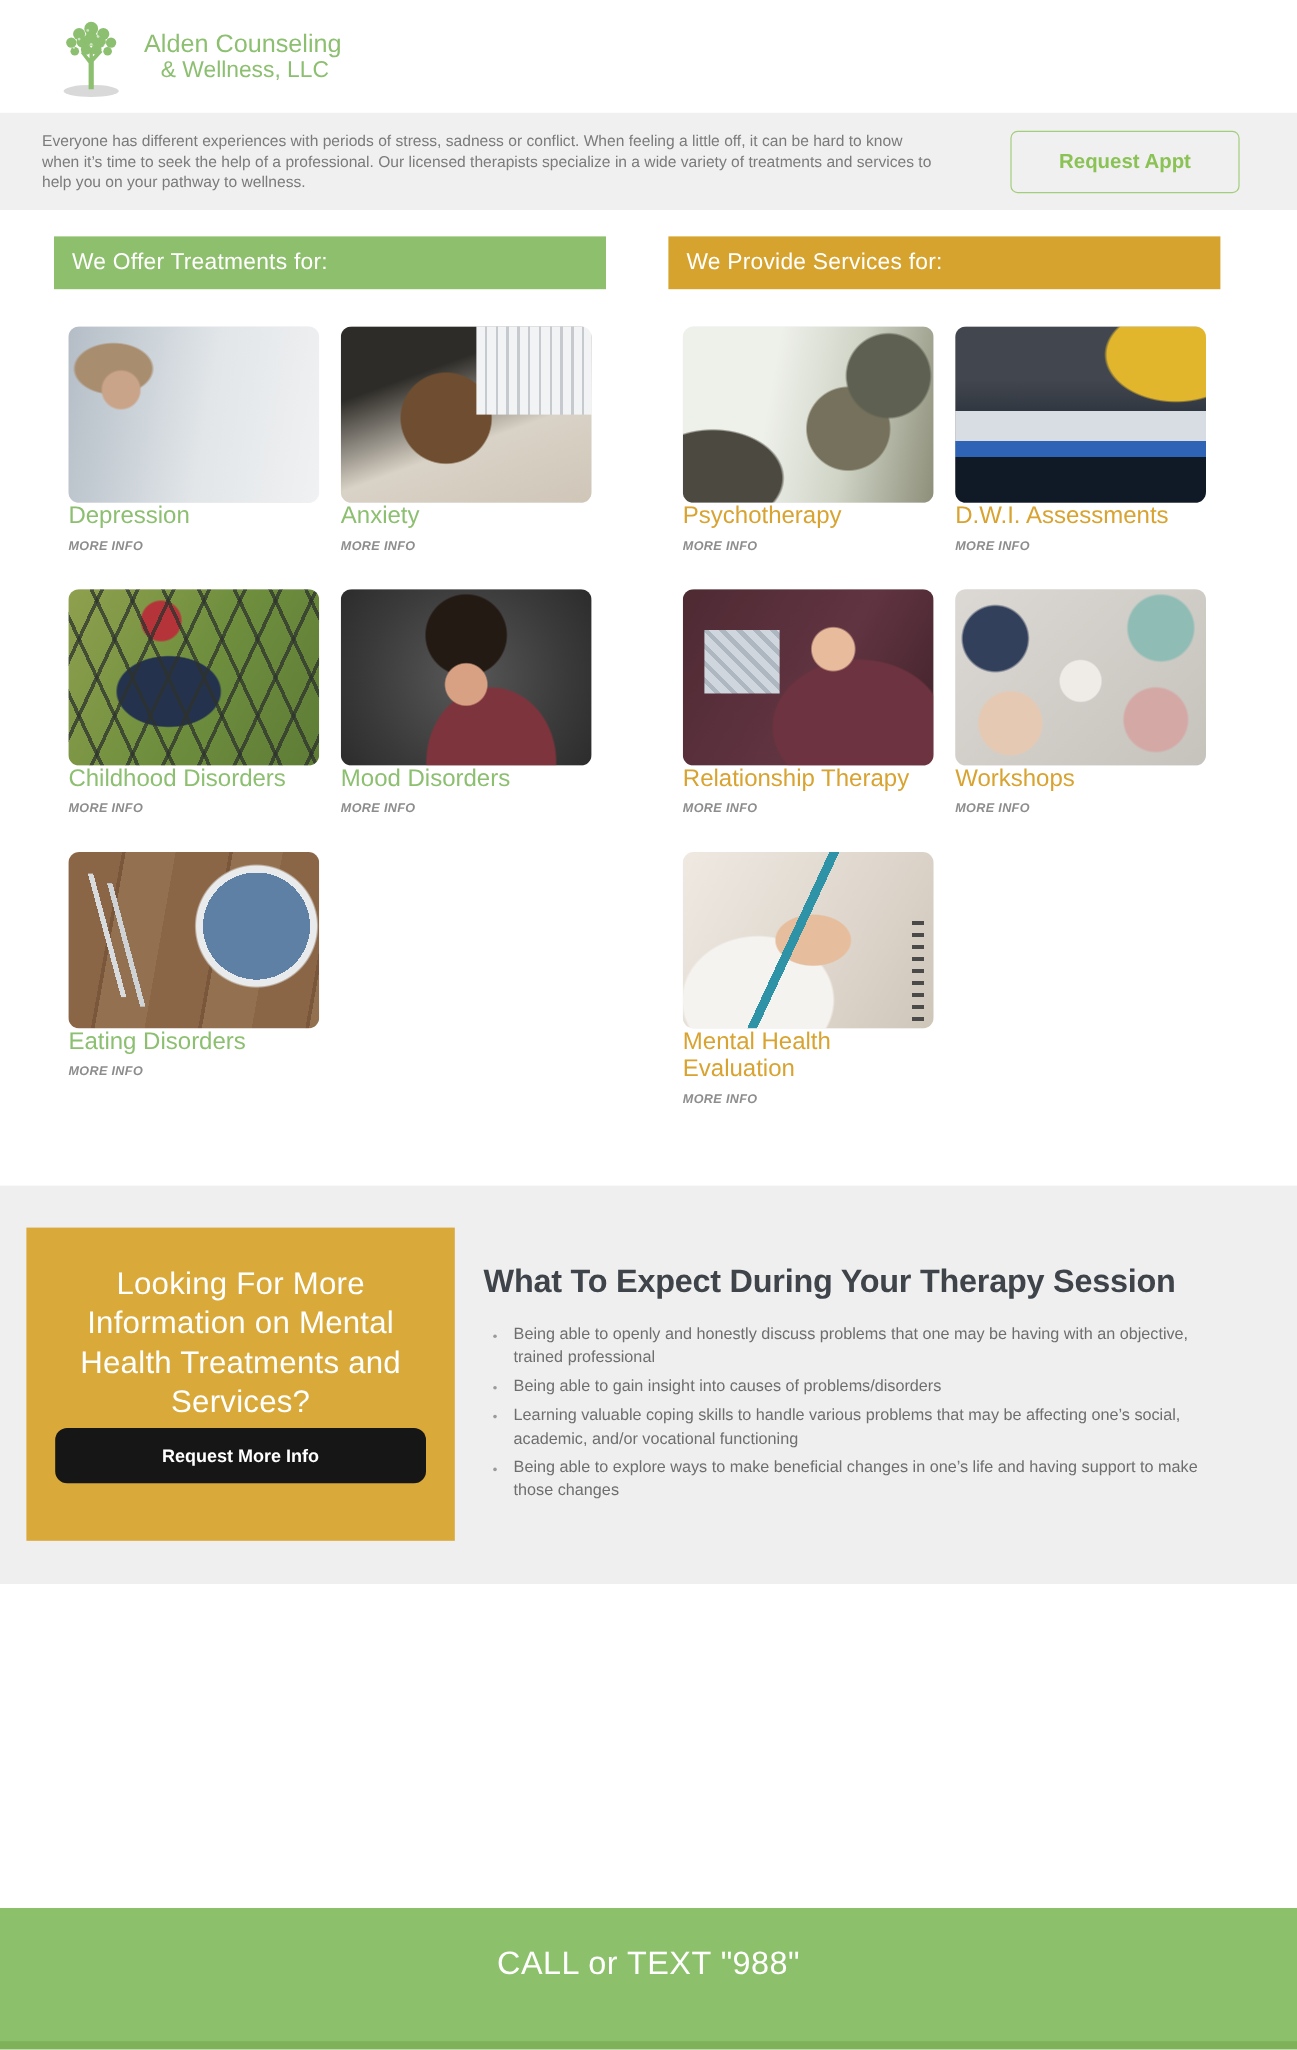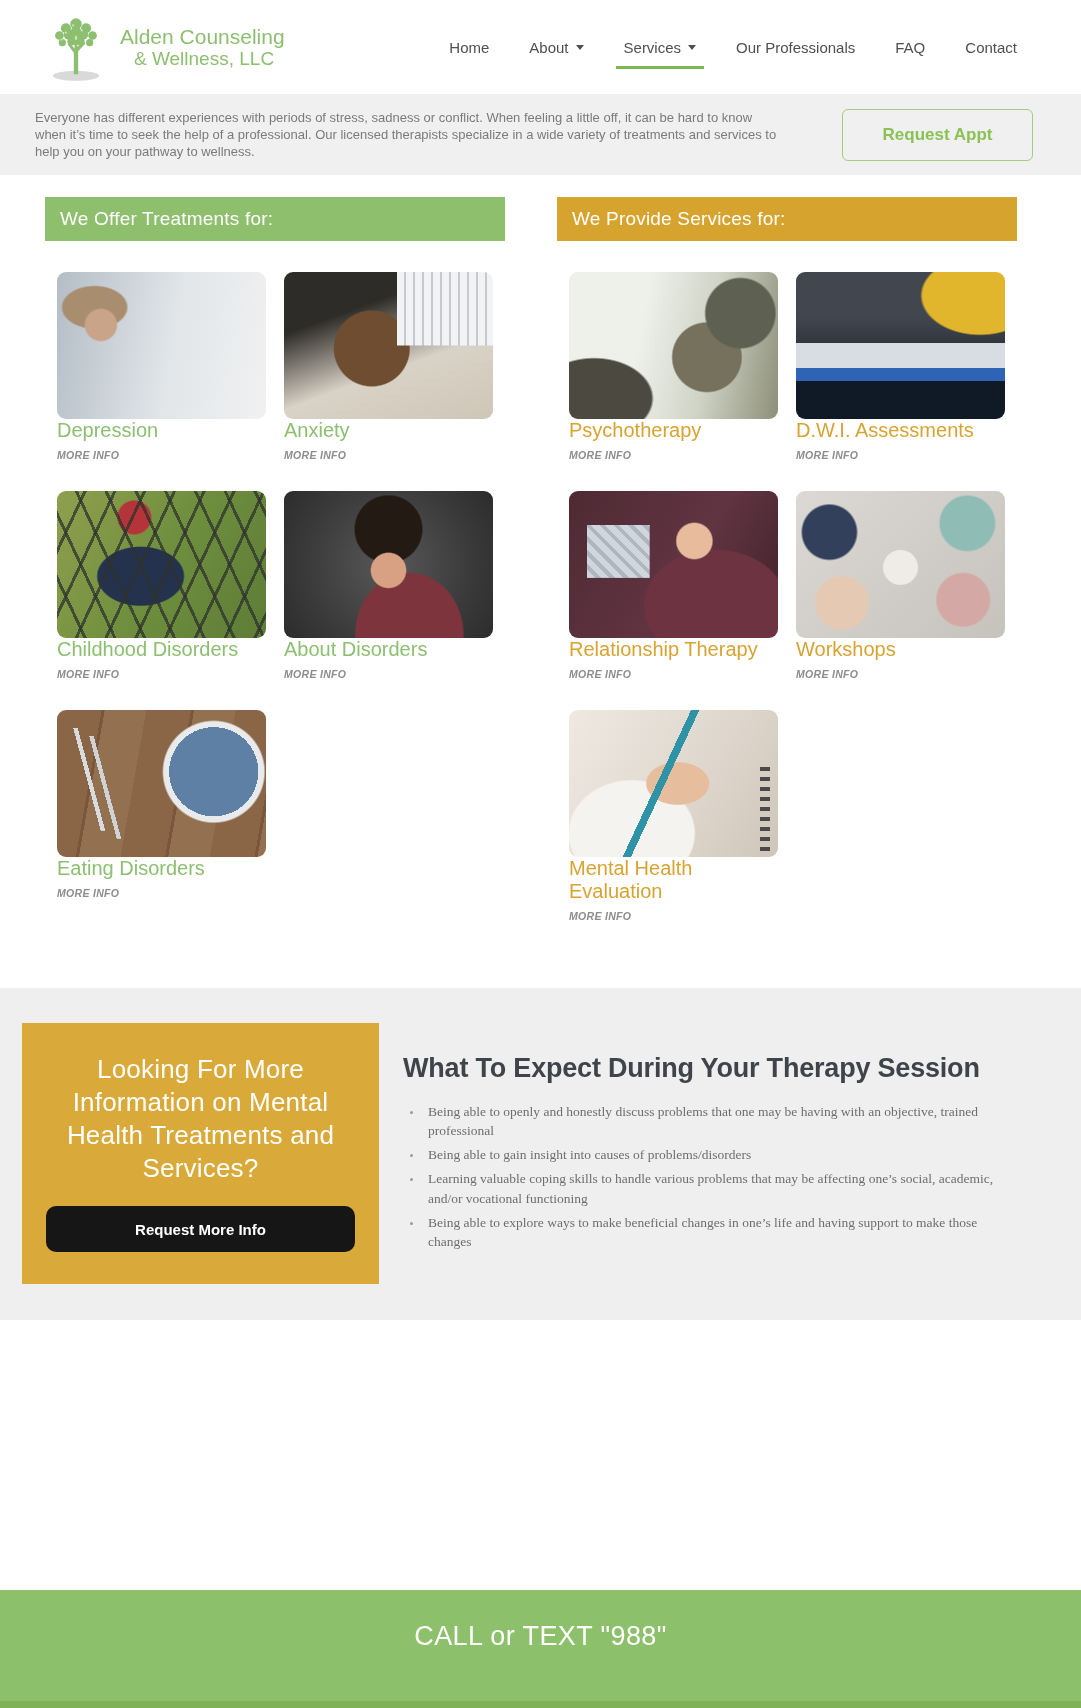--- a/index.html
+++ b/index.html
@@ -141,31 +141,31 @@
     height:332px; background:#efefef;
     display:flex; align-items:flex-start;
     padding:35px 0 0 22px; overflow:hidden;
   }
   .cta-box {
     width:357px; height:261px; background:#d9a93a;
     text-align:center; padding:30px 24px 0;
   }
   .cta-heading { color:#fff; font-size:26px; line-height:1.27; letter-spacing:.2px; }
   .cta-btn {
-    margin-top:21px; width:100%; height:46px;
+    margin-top:5px; width:100%; height:46px;
     background:#161616; color:#fff; border:none; border-radius:10px;
     font-size:15px; font-weight:700; cursor:pointer;
     font-family:"Liberation Sans", sans-serif;
   }
   .expect { margin-left:24px; width:610px; padding-top:30px; }
   .expect-heading { font-size:27px; color:#3f444b; letter-spacing:-.2px; }
   .expect ul { margin:18px 0 0 20px; list-style:disc; }
   .expect li {
     font-size:13.5px; color:#6e6e6e; line-height:1.42;
-    padding-left:5px; margin-bottom:5px;font-family:Liberation Serif, serif;
+    padding-left:5px; margin-bottom:5px;
   }
   .expect li::marker { color:#9a9a9a; font-size:10px; }
 
   .white-gap { height:270px; background:#fff; }
 
   
   .footer {
     height:118px; background:#8cc06a; color:#fff; text-align:center;
     padding-top:23px; position:relative;
   }
@@ -202,42 +202,20 @@
         <circle cx="66" cy="37" r="1.4"></circle>
           <circle cx="50" cy="36" r="1.6"></circle>
           <circle cx="30" cy="40" r="1.3"></circle>
       </g>
     </svg>
     <div class="logo-text">
       <span>Alden Counseling</span>
       <span class="l2">&amp; Wellness, LLC</span>
     </div>
   </div>
-  <div class="nav">
-    <a class="nav-item">
-        <span>Home</span>
-      </a>
-    <a class="nav-item">
-        <span>About</span>
-        <span class="chev"></span>
-      </a>
-    <a class="nav-item active">
-        <span>Services</span>
-        <span class="chev"></span>
-      </a>
-    <a class="nav-item">
-        <span>Our Professionals</span>
-      </a>
-    <a class="nav-item">
-        <span>FAQ</span>
-      </a>
-    <a class="nav-item">
-        <span>Contact</span>
-      </a>
-  </div>
 </div>
 
 <div class="banner">
   <p class="banner-text">Everyone has different experiences with periods of stress, sadness or conflict. When feeling a little off, it can be hard to know when it’s time to seek the help of a professional. Our licensed therapists specialize in a wide variety of treatments and services to help you on your pathway to wellness.</p>
   <button class="appt-btn">Request Appt</button>
 </div>
 
 <div class="main">
 
   <div class="col">
@@ -253,21 +231,21 @@
         <div class="card-title green">Anxiety</div>
         <a class="more-info">MORE INFO</a>
       </div>
       <div class="card">
         <div class="photo ph-childhood"></div>
         <div class="card-title green">Childhood Disorders</div>
         <a class="more-info">MORE INFO</a>
       </div>
       <div class="card">
         <div class="photo ph-mood"></div>
-        <div class="card-title green">About Disorders</div>
+        <div class="card-title green">Mood Disorders</div>
         <a class="more-info">MORE INFO</a>
       </div>
       <div class="card">
         <div class="photo ph-eating"></div>
         <div class="card-title green">Eating Disorders</div>
         <a class="more-info">MORE INFO</a>
       </div>
     </div>
   </div>
 

